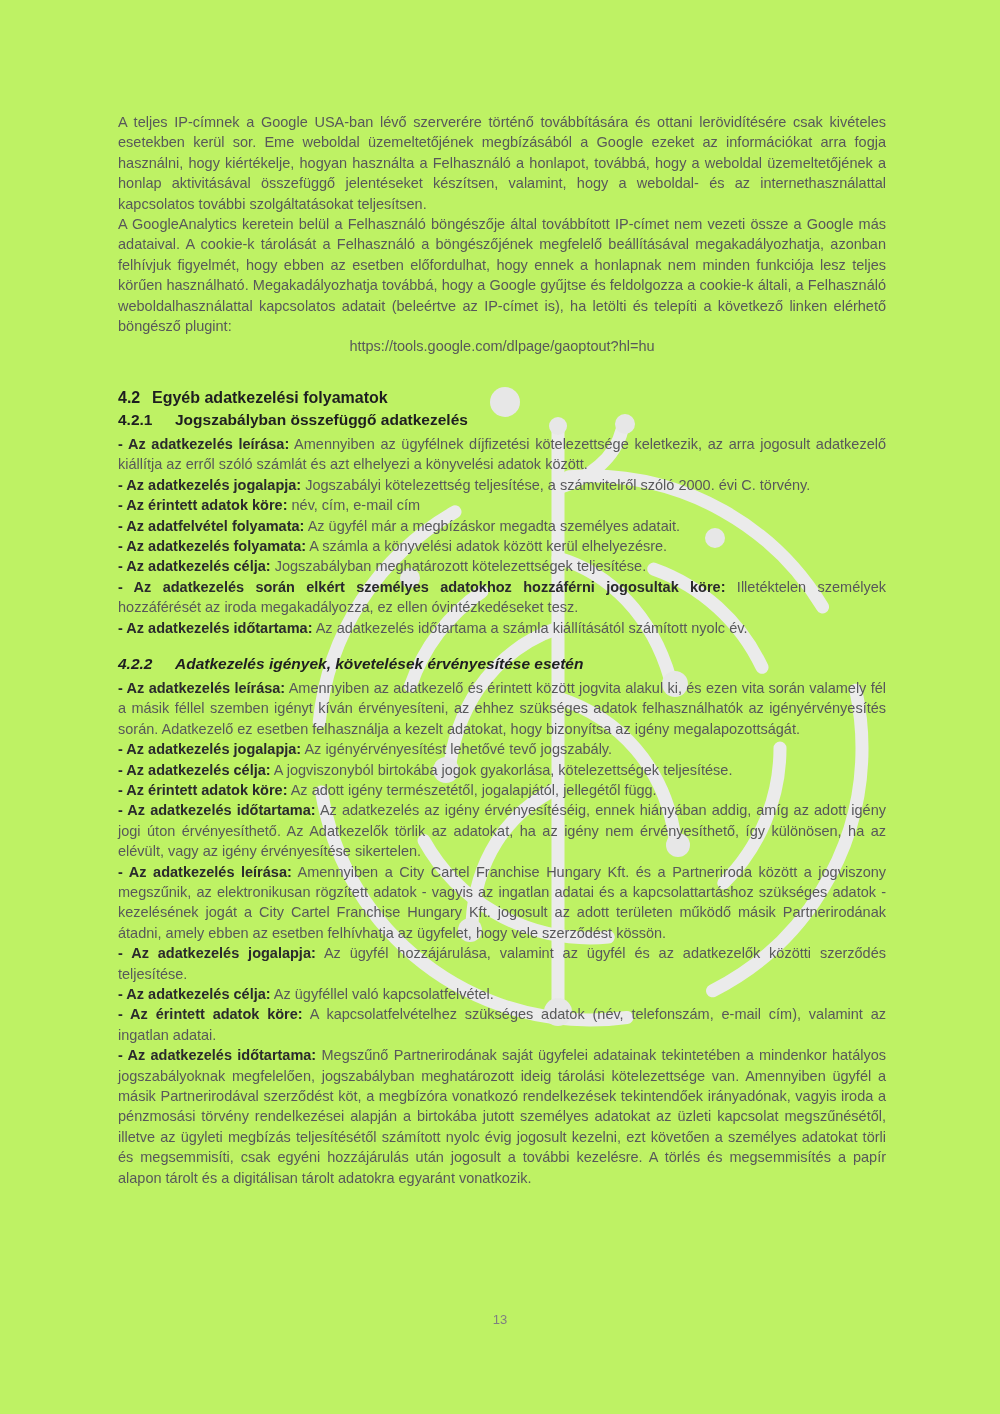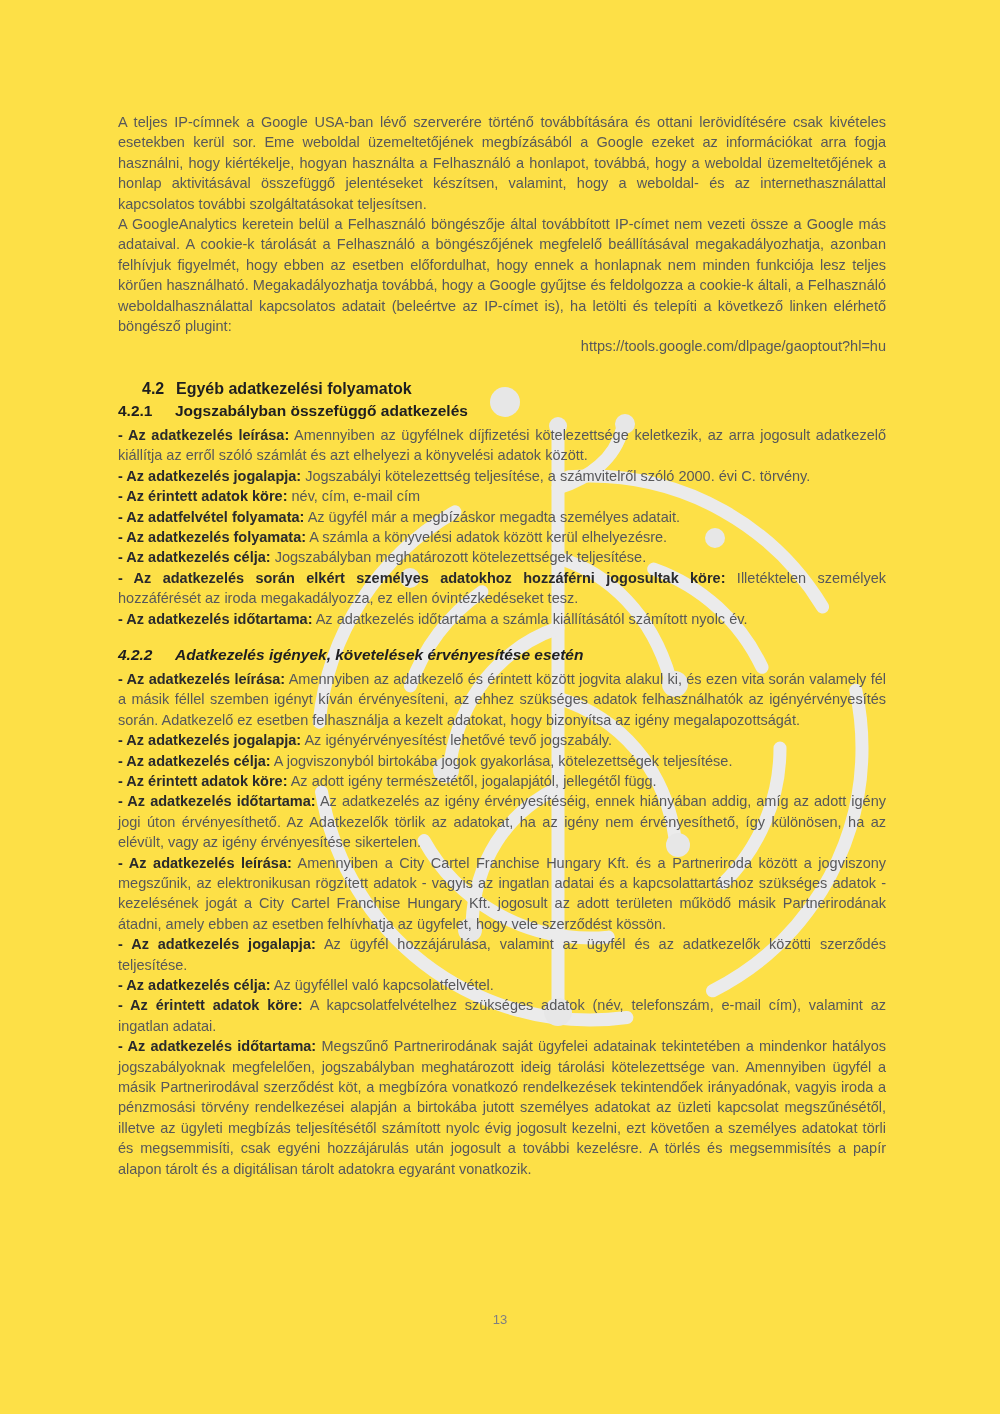--- a/index.html
+++ b/index.html
@@ -1,41 +1,41 @@
 <!DOCTYPE html>
 <html lang="hu"><head>
 <meta charset="utf-8">
 <style>
   html,body { margin:0; padding:0; background:#ffffff; }
   .page {
     position:relative;
     width:1000px; height:1414px;
-    background:#fde047;
+    background:#bef264;
     overflow:hidden;
     font-family:"Liberation Sans", sans-serif;
   }
   .watermark {
     position:absolute; left:250px; top:368px;
     z-index:0; pointer-events:none;
   }
   .content {
     position:absolute; left:118px; top:112px; width:768px;
     z-index:1;
     font-size:14.5px; line-height:20.4px;
     color:#58585a;
     text-align:justify;
   }
   .para { margin:0; }
-  .linkline { text-align:right; margin:0 0 21px 0; }
+  .linkline { text-align:center; margin:0 0 30px 0; }
   .linkline a { color:#58585a; text-decoration:none; cursor:pointer; }
   .lbl { font-weight:bold; color:#2a2a2c; }
   .heading { color:#1e1e20; font-weight:bold; margin:0; }
   .h-main  { font-size:16px;   line-height:22px; }
   .h-sub   { font-size:15.5px; line-height:22px; margin-bottom:3px; }
-  .hnum  { display:inline-block; min-width:34px;margin-left:24px; }
+  .hnum  { display:inline-block; min-width:34px; }
   .hnum2 { display:inline-block; min-width:57px; }
   .sec { margin-top:15px;font-style:italic; }
   .item { margin:0; }
   .pagenum {
     position:absolute; left:0; top:1312px; width:1000px;
     text-align:center; font-size:13px; color:#7f7f81;
     z-index:1;
   }
 </style>
 </head>

